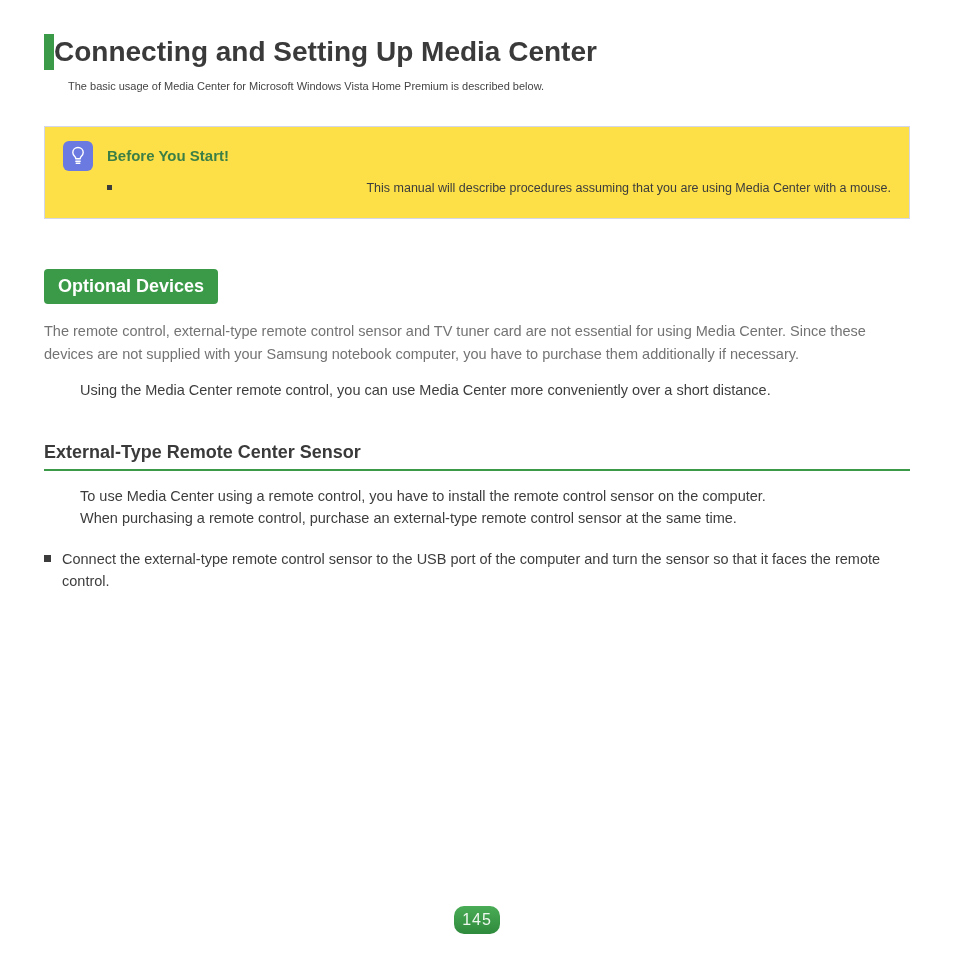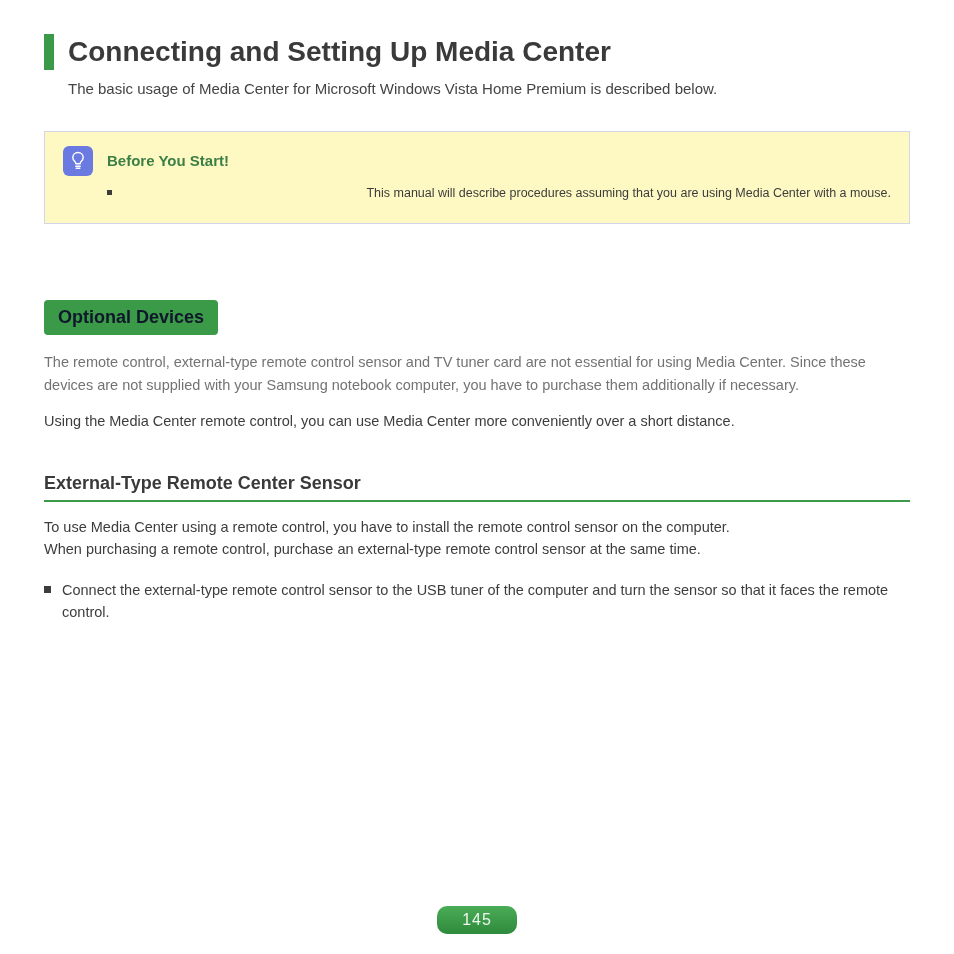--- a/index.html
+++ b/index.html
@@ -11,42 +11,41 @@
     font-family: Arial, Helvetica, sans-serif;
     color: #3b3b3b;
   }
   .page {
     box-sizing: border-box;
     padding: 34px 44px 0 44px;
   }
   .title-row {
     display: flex;
     align-items: center;
-    gap: 14px;
   }
   .title-bar {
     width: 10px;
     height: 36px;
     background: #3a9a48;
   }
   .page-title {
     font-size: 28px;
     font-weight: 700;
     color: #3a3a3a;
   }
   .intro {
     margin-top: 10px;
     margin-left: 24px;
-    font-size: 15px;
+    font-size: 11px;
     color: #444;
   }
   .tip-box {
     margin-top: 34px;
     border: 1px solid #d3d5e8;
-    background: #fef9c3;
+    background: #fde047;
     padding: 14px 18px 16px 18px;
     position: relative;
   }
   .tip-head {
     display: flex;
     align-items: flex-start;
     gap: 14px;
   }
   .tip-icon {
     width: 30px;
@@ -82,23 +81,23 @@
     content: "";
     position: absolute;
     left: 0;
     top: 6px;
     width: 5px;
     height: 5px;
     background: #3c3c3c;
   }
   .section-tag {
     display: inline-block;
-    margin-top: 76px;
+    margin-top: 50px;
     background: #3a9a48;
-    color: #0f172a;
+    color: #ffffff;
     font-weight: 700;
     font-size: 18px;
     padding: 7px 14px;
     border-radius: 4px;
   }
   .body-text {
     margin-top: 16px;
     font-size: 14.5px;
     line-height: 1.55;
     color: #737373;
@@ -109,20 +108,21 @@
     font-weight: 700;
     color: #3a3a3a;
     padding-bottom: 6px;
     border-bottom: 2px solid #3a9a48;
   }
   .sub-body {
     margin-top: 14px;
     font-size: 14.5px;
     line-height: 1.55;
     color: #3d3d3d;
+    margin-left: 36px;
   }
   .bullet-list {
     margin: 18px 0 0 0;
     padding: 0;
     list-style: none;
   }
   .bullet-list li {
     position: relative;
     padding-left: 18px;
     font-size: 14.5px;
@@ -140,21 +140,21 @@
   }
   .page-number-wrap {
     position: absolute;
     left: 0;
     width: 954px;
     bottom: 20px;
     display: flex;
     justify-content: center;
   }
   .page-number {
-    width: 80px;
+    width: 46px;
     height: 28px;
     border-radius: 10px;
     background: linear-gradient(#4aac56, #2e8a3c);
     color: #eef7ee;
     font-size: 16px;
     display: flex;
     align-items: center;
     justify-content: center;
     letter-spacing: 1px;
   }
@@ -191,20 +191,20 @@
   <div class="section-tag">Optional Devices</div>
   <div class="body-text">The remote control, external-type remote control sensor and TV tuner card are not essential for using Media Center. Since these devices are not supplied with your Samsung notebook computer, you have to purchase them additionally if necessary.</div>
 
   <div class="sub-body">Using the Media Center remote control, you can use Media Center more conveniently over a short distance.</div>
 
   <div class="sub-head">External-Type Remote Center Sensor</div>
   <div class="sub-body" style="white-space:pre-line;">To use Media Center using a remote control, you have to install the remote control sensor on the computer.
 When purchasing a remote control, purchase an external-type remote control sensor at the same time.</div>
 
   <ul class="bullet-list">
-    <li>Connect the external-type remote control sensor to the USB tuner of the computer and turn the sensor so that it faces the remote control.</li>
+    <li>Connect the external-type remote control sensor to the USB port of the computer and turn the sensor so that it faces the remote control.</li>
   </ul>
 
 </div>
 
 <div class="page-number-wrap">
   <div class="page-number">145</div>
 </div>
 
 </body></html>

